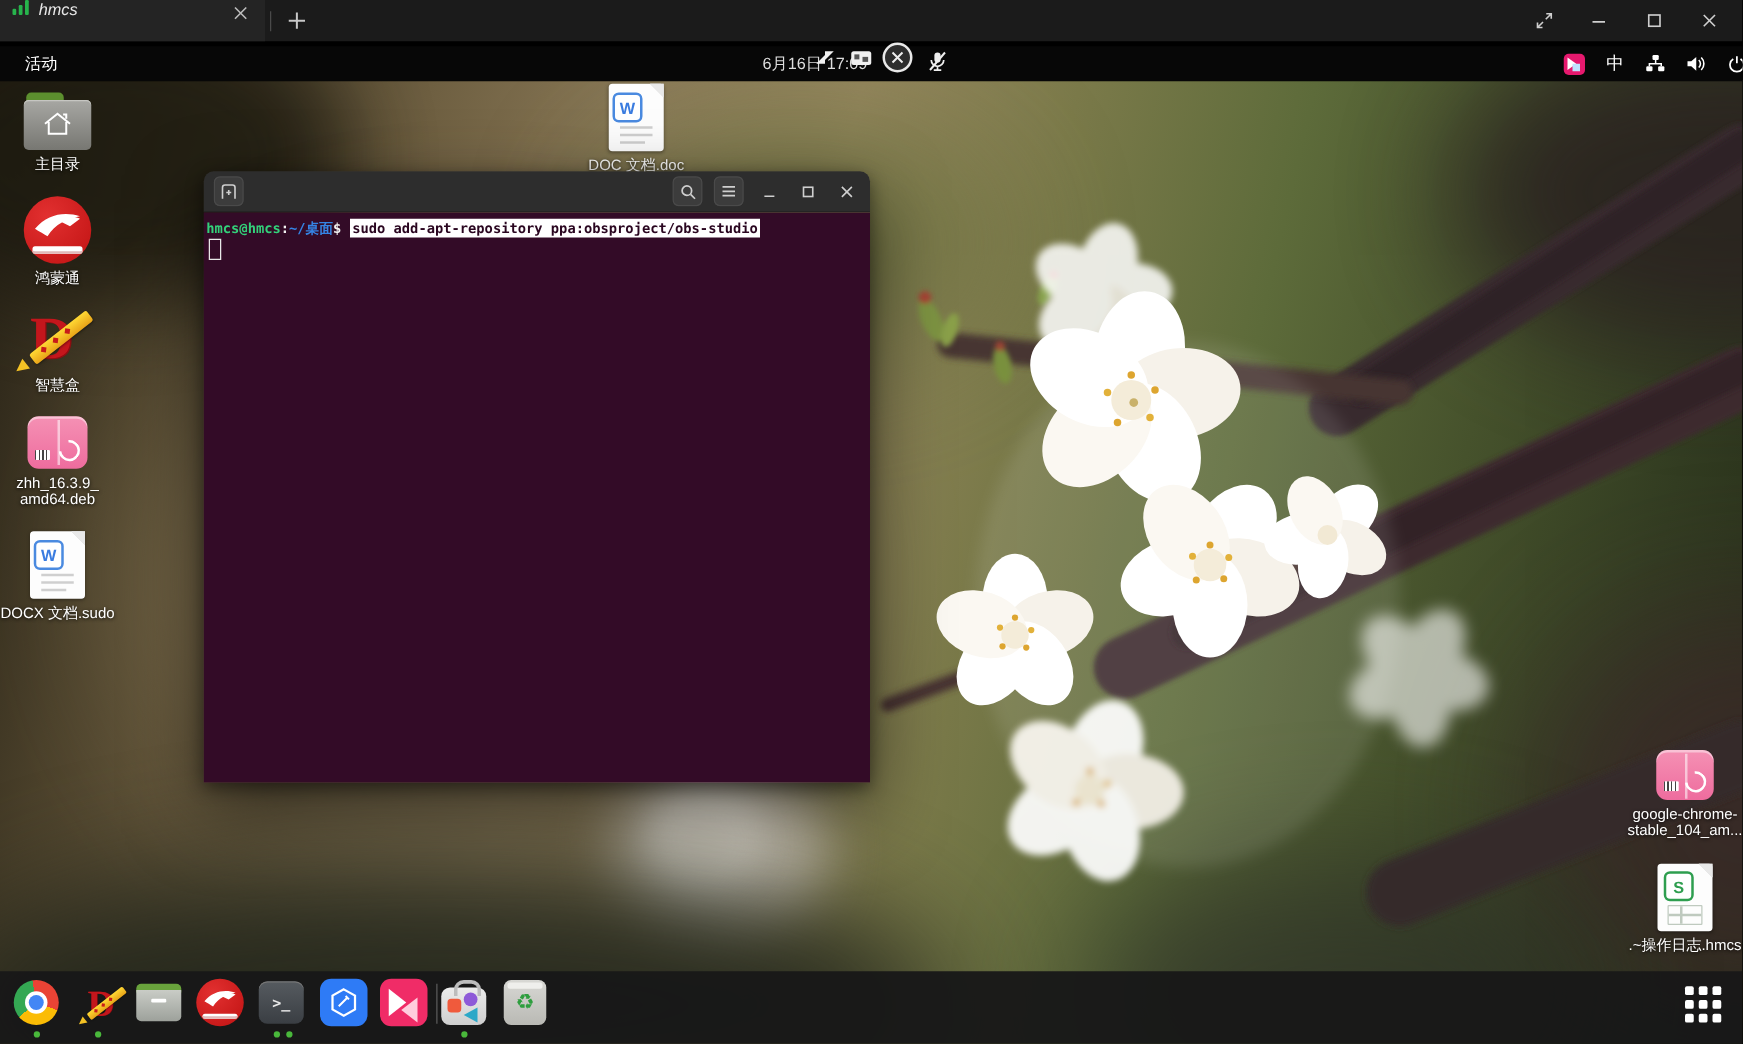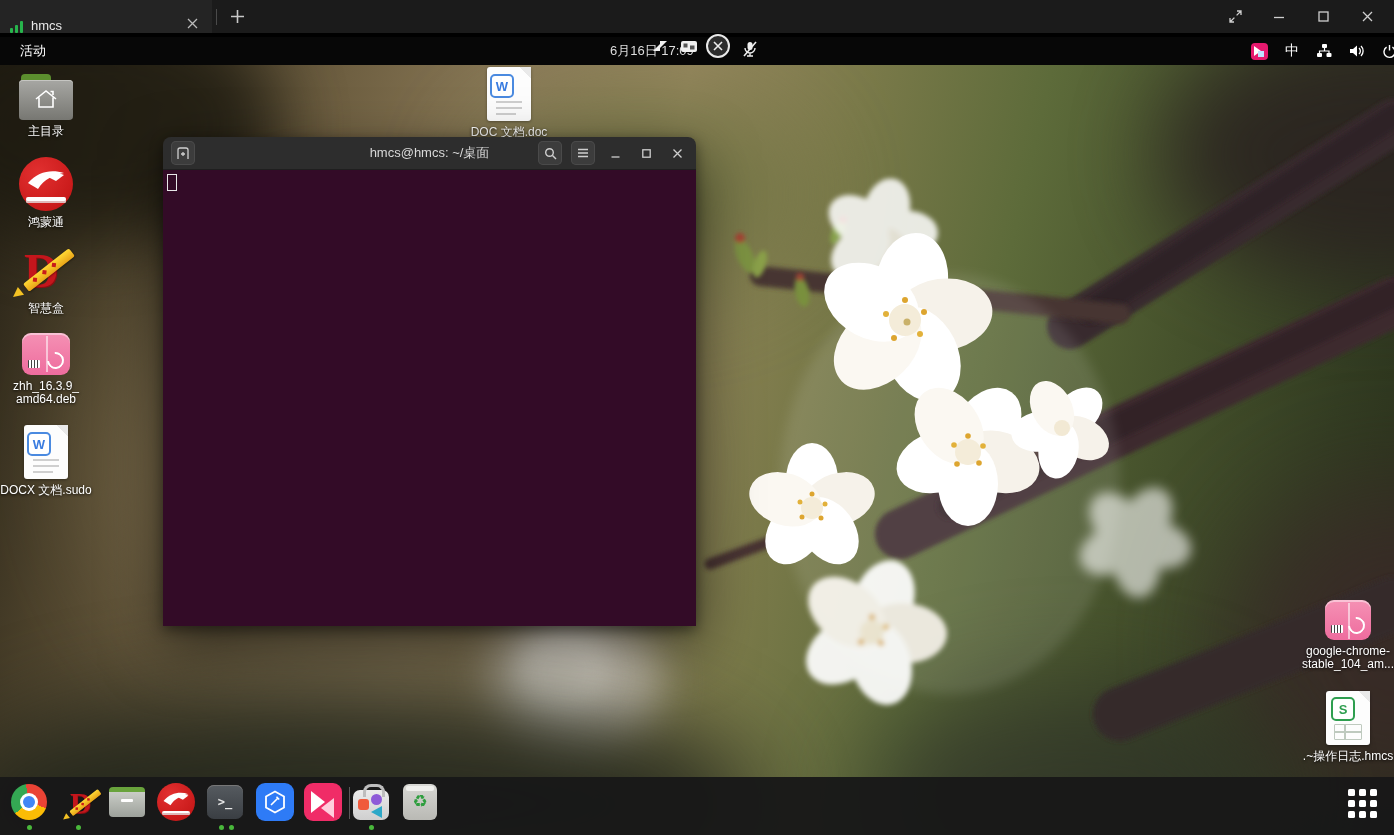--- a/index.html
+++ b/index.html
@@ -2,22 +2,22 @@
 <html><head>
 <meta charset="utf-8">
 <style>
   html,body{margin:0;padding:0;background:#000;}
   body{width:1394px;height:835px;position:relative;overflow:hidden;
        font-family:"Liberation Sans",sans-serif;-webkit-font-smoothing:antialiased;}
 
   
   .client-bar{position:absolute;top:0;left:0;width:100%;height:33px;background:#1b1b1b;
               display:flex;align-items:center;z-index:50;}
-  .client-tab{width:212px;height:33px;background:#242424;display:flex;align-items:flex-end;
-              padding:0 10px;box-sizing:border-box;color:#e8e8e8;font-size:13px;}
+  .client-tab{width:212px;height:33px;background:#242424;display:flex;align-items:flex-start;
+              padding:0 10px;box-sizing:border-box;color:#e8e8e8;font-size:13px;font-style:italic;}
   .sigbars{display:flex;align-items:flex-end;gap:2px;height:12px;margin-right:8px;}
   .sigbars i{display:block;width:3px;background:#27b44c;border-radius:1px;}
   .sigbars i:nth-child(1){height:5px}.sigbars i:nth-child(2){height:8px}.sigbars i:nth-child(3){height:12px}
   .tab-title{flex:1;}
   .icon-btn{display:flex;align-items:center;justify-content:center;cursor:default;}
   .tab-close{width:20px;height:20px;border-radius:3px;}
   .tab-divider{width:1px;height:16px;background:#4a4a4a;margin-left:4px;}
   .newtab-btn{width:28px;height:24px;margin-left:6px;border-radius:3px;}
   .client-spacer{flex:1;}
   .client-controls{display:flex;align-items:center;gap:14px;margin-right:12px;}
@@ -487,21 +487,20 @@
   </div>
 
   <div class="term">
     <div class="term-header">
       <span class="hb-btn icon-btn">
         <svg class="glyph" width="14" height="13" viewBox="0 0 14 13" fill="none" stroke="#cfcfcf" stroke-width="1.3">
           <path d="M2,12 V3 a2,2 0 0 1 2,-2 h6 a2,2 0 0 1 2,2 V12"></path>
             <path d="M7,5 V9 M5,7 H9"></path>
           </svg>
       </span>
-      <span class="term-title">hmcs@hmcs: ~/桌面</span>
       <span class="hb-right">
         <span class="hb-btn icon-btn">
           <svg class="glyph" width="13" height="13" viewBox="0 0 13 13" fill="none" stroke="#cfcfcf" stroke-width="1.4">
               <circle cx="5.5" cy="5.5" r="3.8"></circle>
               <path d="M8.5,8.5 L12,12"></path>
             </svg>
         </span>
         <span class="hb-btn icon-btn">
           <svg class="glyph" width="12" height="10" viewBox="0 0 12 10" stroke="#cfcfcf" stroke-width="1.4">
               <path d="M1,1.5 H11 M1,5 H11 M1,8.5 H11"></path>
@@ -518,20 +517,23 @@
             </svg>
         </span>
         <span class="hb-plain icon-btn">
           <svg class="glyph" width="11" height="11" viewBox="0 0 11 11">
               <path d="M1.5,1.5 L9.5,9.5 M9.5,1.5 L1.5,9.5" stroke="#cfcfcf" stroke-width="1.3"></path>
             </svg>
         </span>
       </span>
     </div>
     <div class="term-body">
+      <div>
+        <span class="p-user">hmcs@hmcs</span><span class="p-colon">:</span><span class="p-path">~/桌面</span><span class="p-dollar">$ </span><span class="cmd-sel">sudo add-apt-repository ppa:obsproject/obs-studio</span>
+      </div>
       <div>
         <span class="cursor-hollow"></span>
       </div>
     </div>
   </div>
 
   <div class="dock">
     <span class="dock-item" style="left:10px;">
       <span class="chrome-ic">
           <span class="w"></span>

